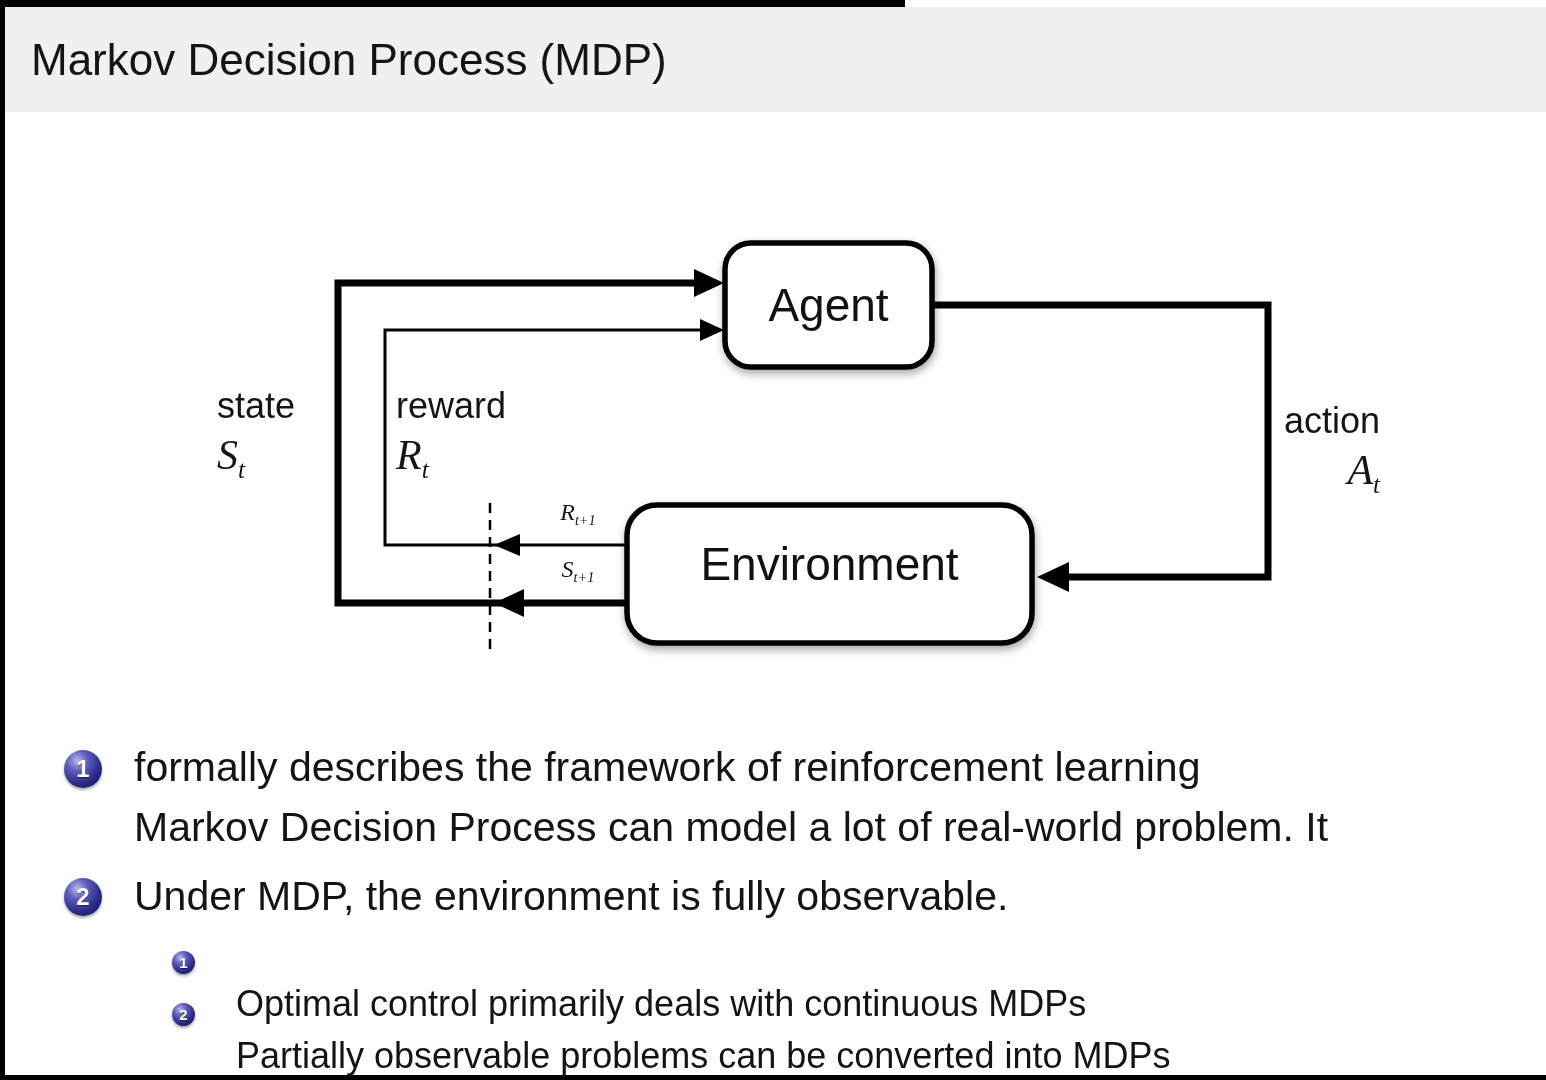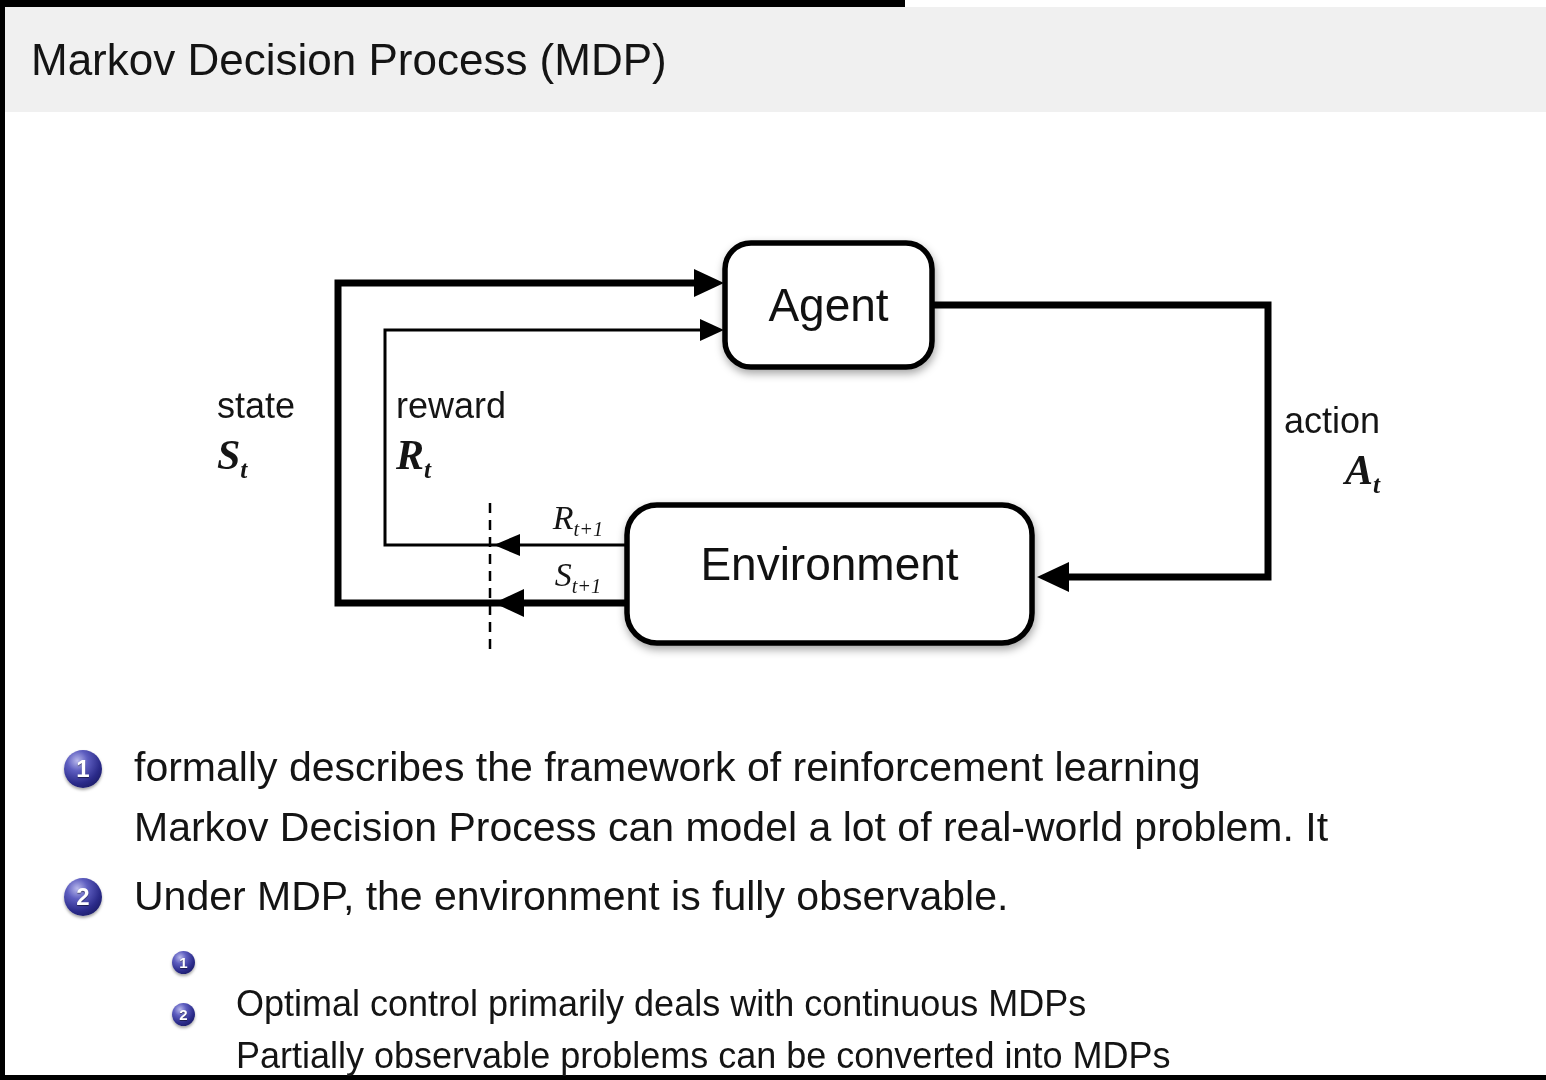--- a/index.html
+++ b/index.html
@@ -27,31 +27,31 @@
   .diagram-svg{position:absolute;left:300px;top:230px;width:1120px;height:430px;}
   .box-label{
     position:absolute;display:flex;align-items:center;justify-content:center;
     font-size:46px;color:#111;
   }
   .agent-label{left:725px;top:243px;width:207px;height:124px;}
   .environment-label{left:627px;top:495px;width:405px;height:138px;}
 
   .edge-label{position:absolute;color:#151515;}
   .edge-word{font-size:36px;line-height:46px;}
-  .edge-sym{font-family:"Liberation Serif", serif;font-style:italic;font-size:42px;line-height:52px;font-weight:bold;}
+  .edge-sym{font-family:"Liberation Serif", serif;font-style:italic;font-size:42px;line-height:52px;}
   .edge-sym sub, .mid-label sub{
     font-family:"Liberation Serif", serif;font-style:italic;
     font-size:0.6em;vertical-align:-0.35em;
   }
   .state-label{left:217px;top:383px;width:120px;text-align:left;}
   .reward-label{left:396px;top:383px;text-align:left;}
   .action-label{left:1284px;top:398px;text-align:right;}
   .mid-label{
     position:absolute;width:110px;text-align:center;color:#151515;
-    font-family:"Liberation Serif", serif;font-style:italic;font-size:34px;
+    font-family:"Liberation Serif", serif;font-style:italic;font-size:24px;
   }
   .rnext-label{left:523px;top:499px;}
   .snext-label{left:523px;top:556px;text-align:center;}
 
   
   .ball{
     position:absolute;border-radius:50%;
     background:radial-gradient(circle at 35% 28%, #b9b9ec 0%, #5e5ec0 28%, #2b2b8a 62%, #10104a 100%);
     color:#ffffff;display:flex;align-items:center;justify-content:center;
     font-weight:bold;text-shadow:0 1px 1px rgba(0,0,0,.5);

